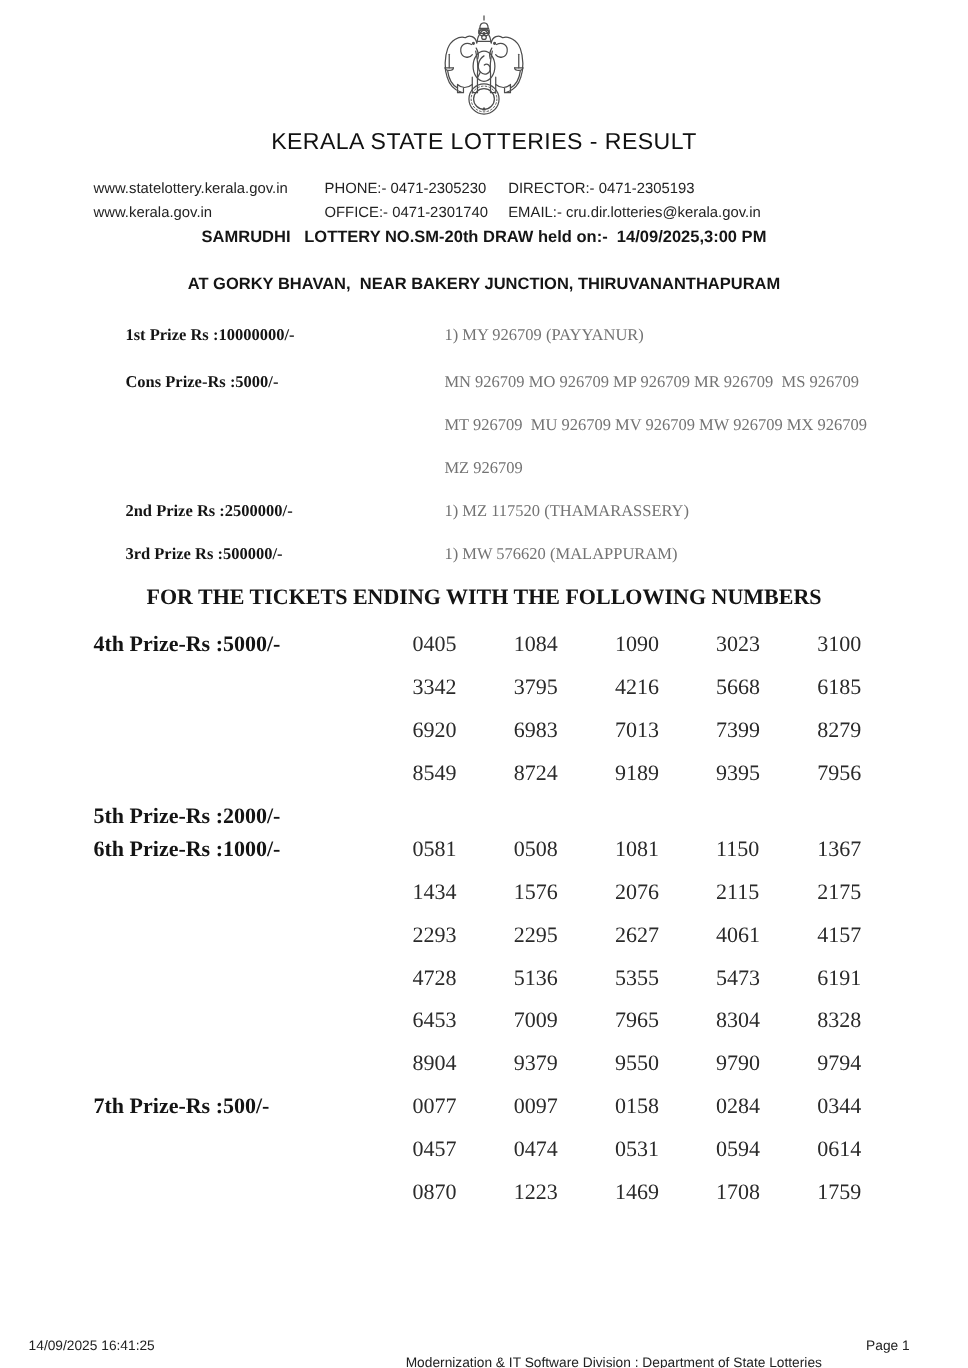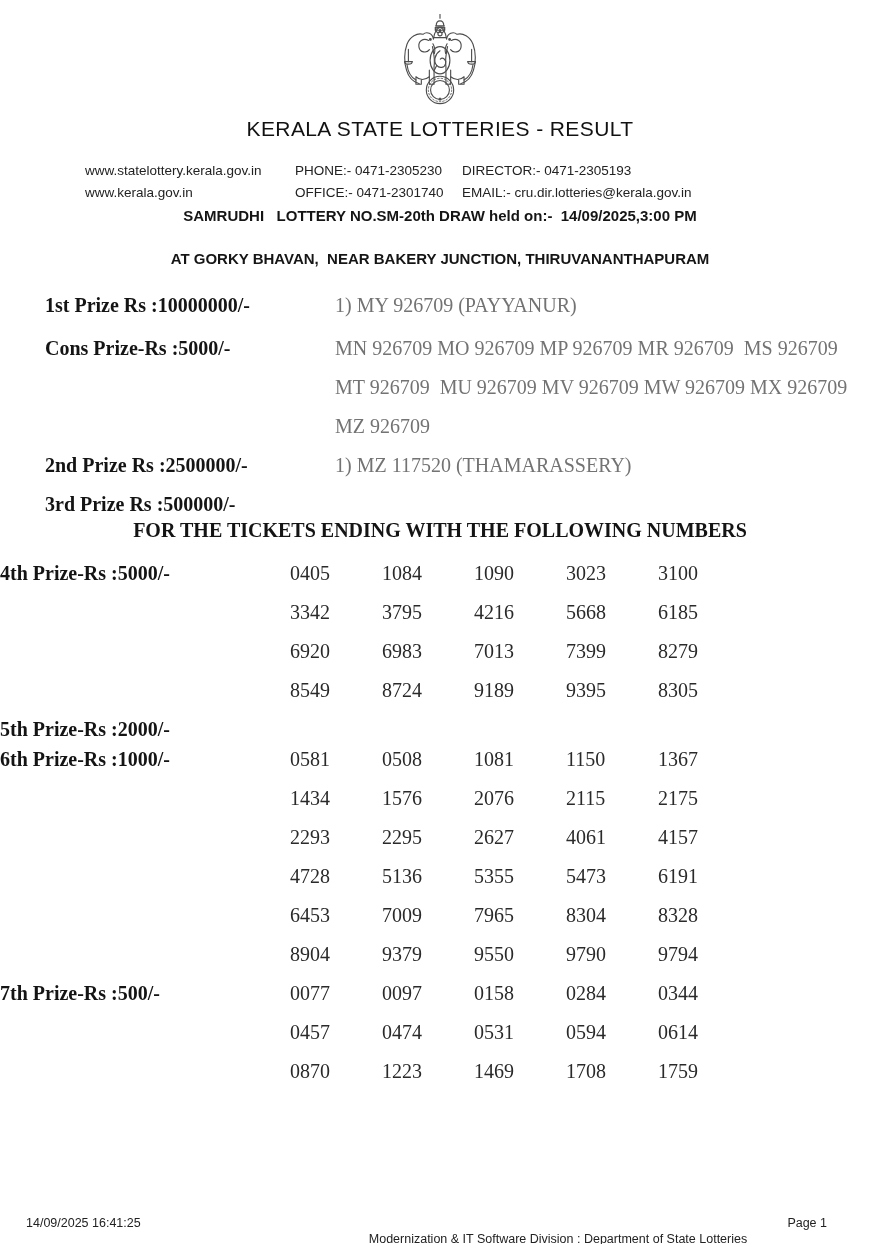--- a/index.html
+++ b/index.html
@@ -46,22 +46,22 @@
     white-space:pre-wrap;
     color:#151515;
   }
   .draw-line{margin-top:1px;}
   .venue-line{margin-top:21px;}
 
   
   .top-prizes{margin-top:22px;}
   .tp-row{
     display:flex;
-    margin-left:45px;
-    font-size:20px;
+    margin-left:114px;
+    font-size:15px;
   }
   .tp-row.gap{margin-top:4px;}
   .tp-label{
     width:290px;
     flex:0 0 290px;
     font-weight:bold;
     line-height:26px;
     color:#141414;
   }
   .tp-lines{flex:1;}
@@ -79,20 +79,21 @@
     font-weight:bold;
     font-size:20px;
     color:#141414;
     padding-top:2px;
     box-sizing:border-box;
   }
 
   
   .es-row{
     display:flex;
+    margin-left:85px;
     font-size:20px;
   }
   .es-label{
     width:290px;
     flex:0 0 290px;
     font-weight:bold;
     line-height:30px;
     color:#141414;
   }
   .es-grid{
@@ -193,20 +194,23 @@
       </div>
     </div>
     <div class="tp-row">
       <div class="tp-label">2nd Prize Rs :2500000/-</div>
       <div class="tp-lines">
         <div class="tp-line">1) MZ 117520 (THAMARASSERY)</div>
       </div>
     </div>
     <div class="tp-row">
       <div class="tp-label">3rd Prize Rs :500000/-</div>
+      <div class="tp-lines">
+        <div class="tp-line">1) MW 576620 (MALAPPURAM)</div>
+      </div>
     </div>
   </div>
 
 <div class="section-heading serif">FOR THE TICKETS ENDING WITH THE FOLLOWING NUMBERS</div>
 
 <div class="serif" id="ending-prizes">
     <div class="es-row">
       <div class="es-label">4th Prize-Rs :5000/-</div>
       <div class="es-grid">
         <div class="es-cell">0405</div>
@@ -221,21 +225,21 @@
         <div class="es-cell">6185</div>
         <div class="es-cell">6920</div>
         <div class="es-cell">6983</div>
         <div class="es-cell">7013</div>
         <div class="es-cell">7399</div>
         <div class="es-cell">8279</div>
         <div class="es-cell">8549</div>
         <div class="es-cell">8724</div>
         <div class="es-cell">9189</div>
         <div class="es-cell">9395</div>
-        <div class="es-cell">8305</div>
+        <div class="es-cell">7956</div>
       </div>
     </div>
     <div class="es-row">
       <div class="es-label">5th Prize-Rs :2000/-</div>
     </div>
     <div class="es-row">
       <div class="es-label">6th Prize-Rs :1000/-</div>
       <div class="es-grid">
         <div class="es-cell">0581</div>
         <div class="es-cell">0508</div>

